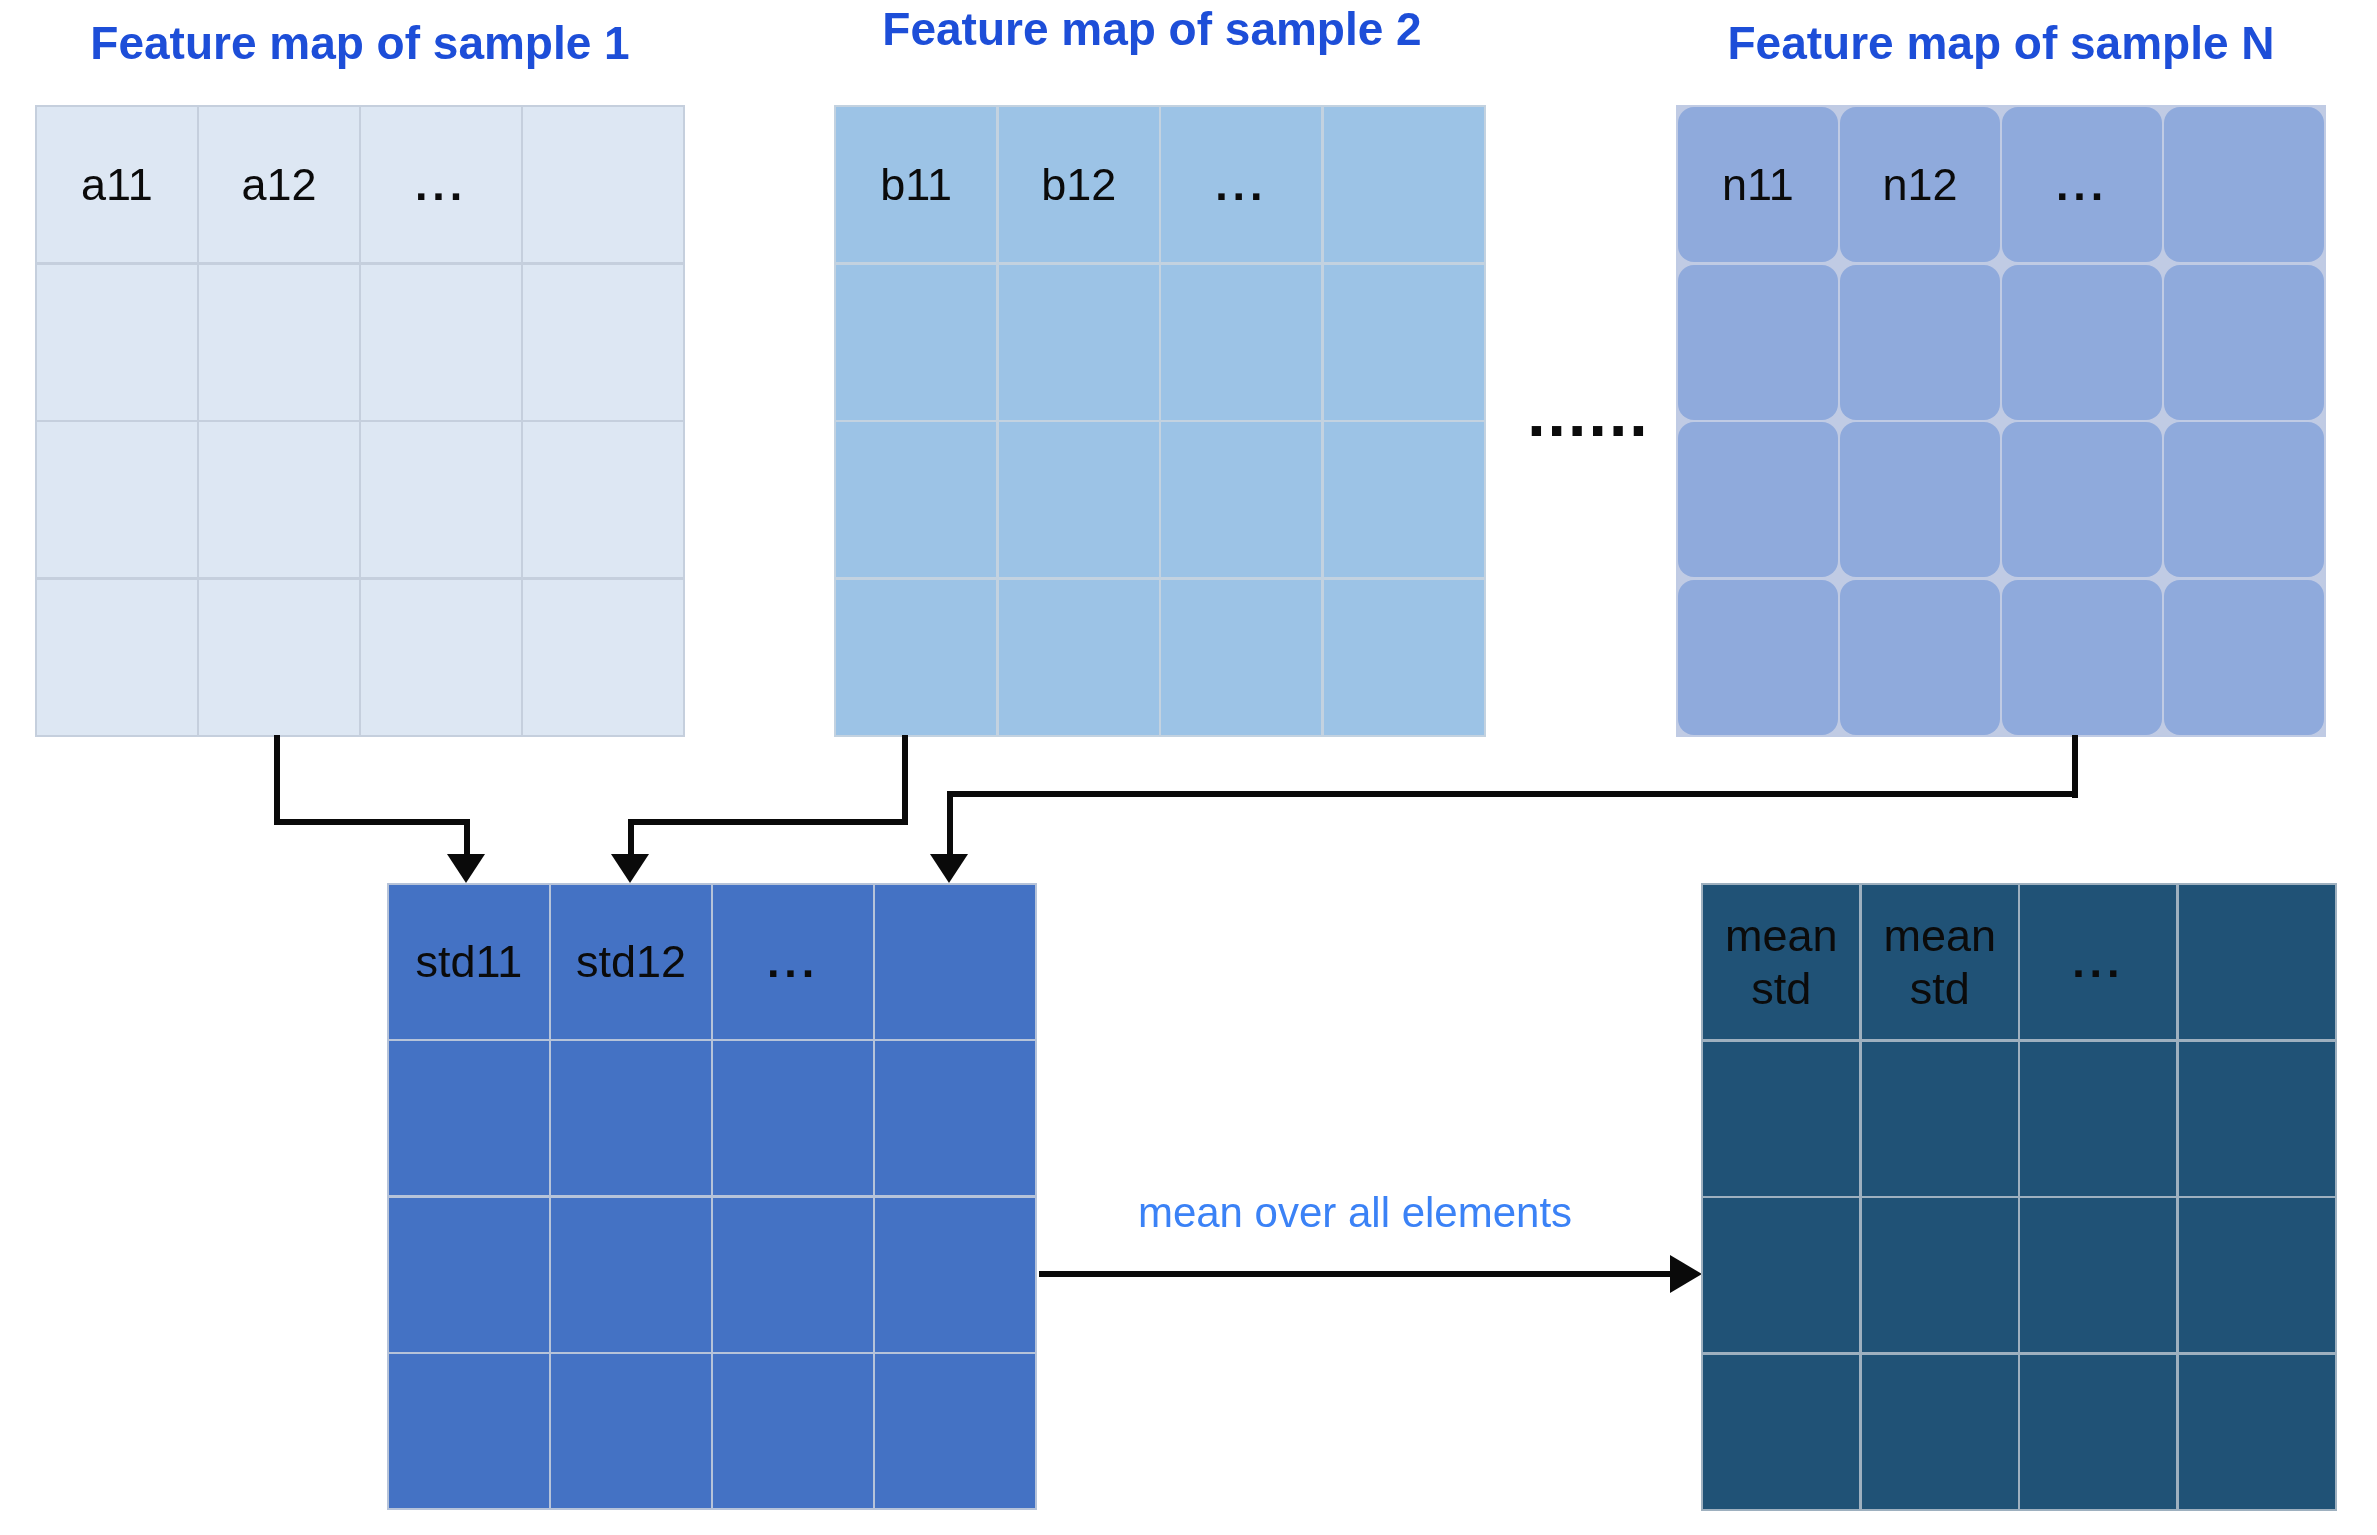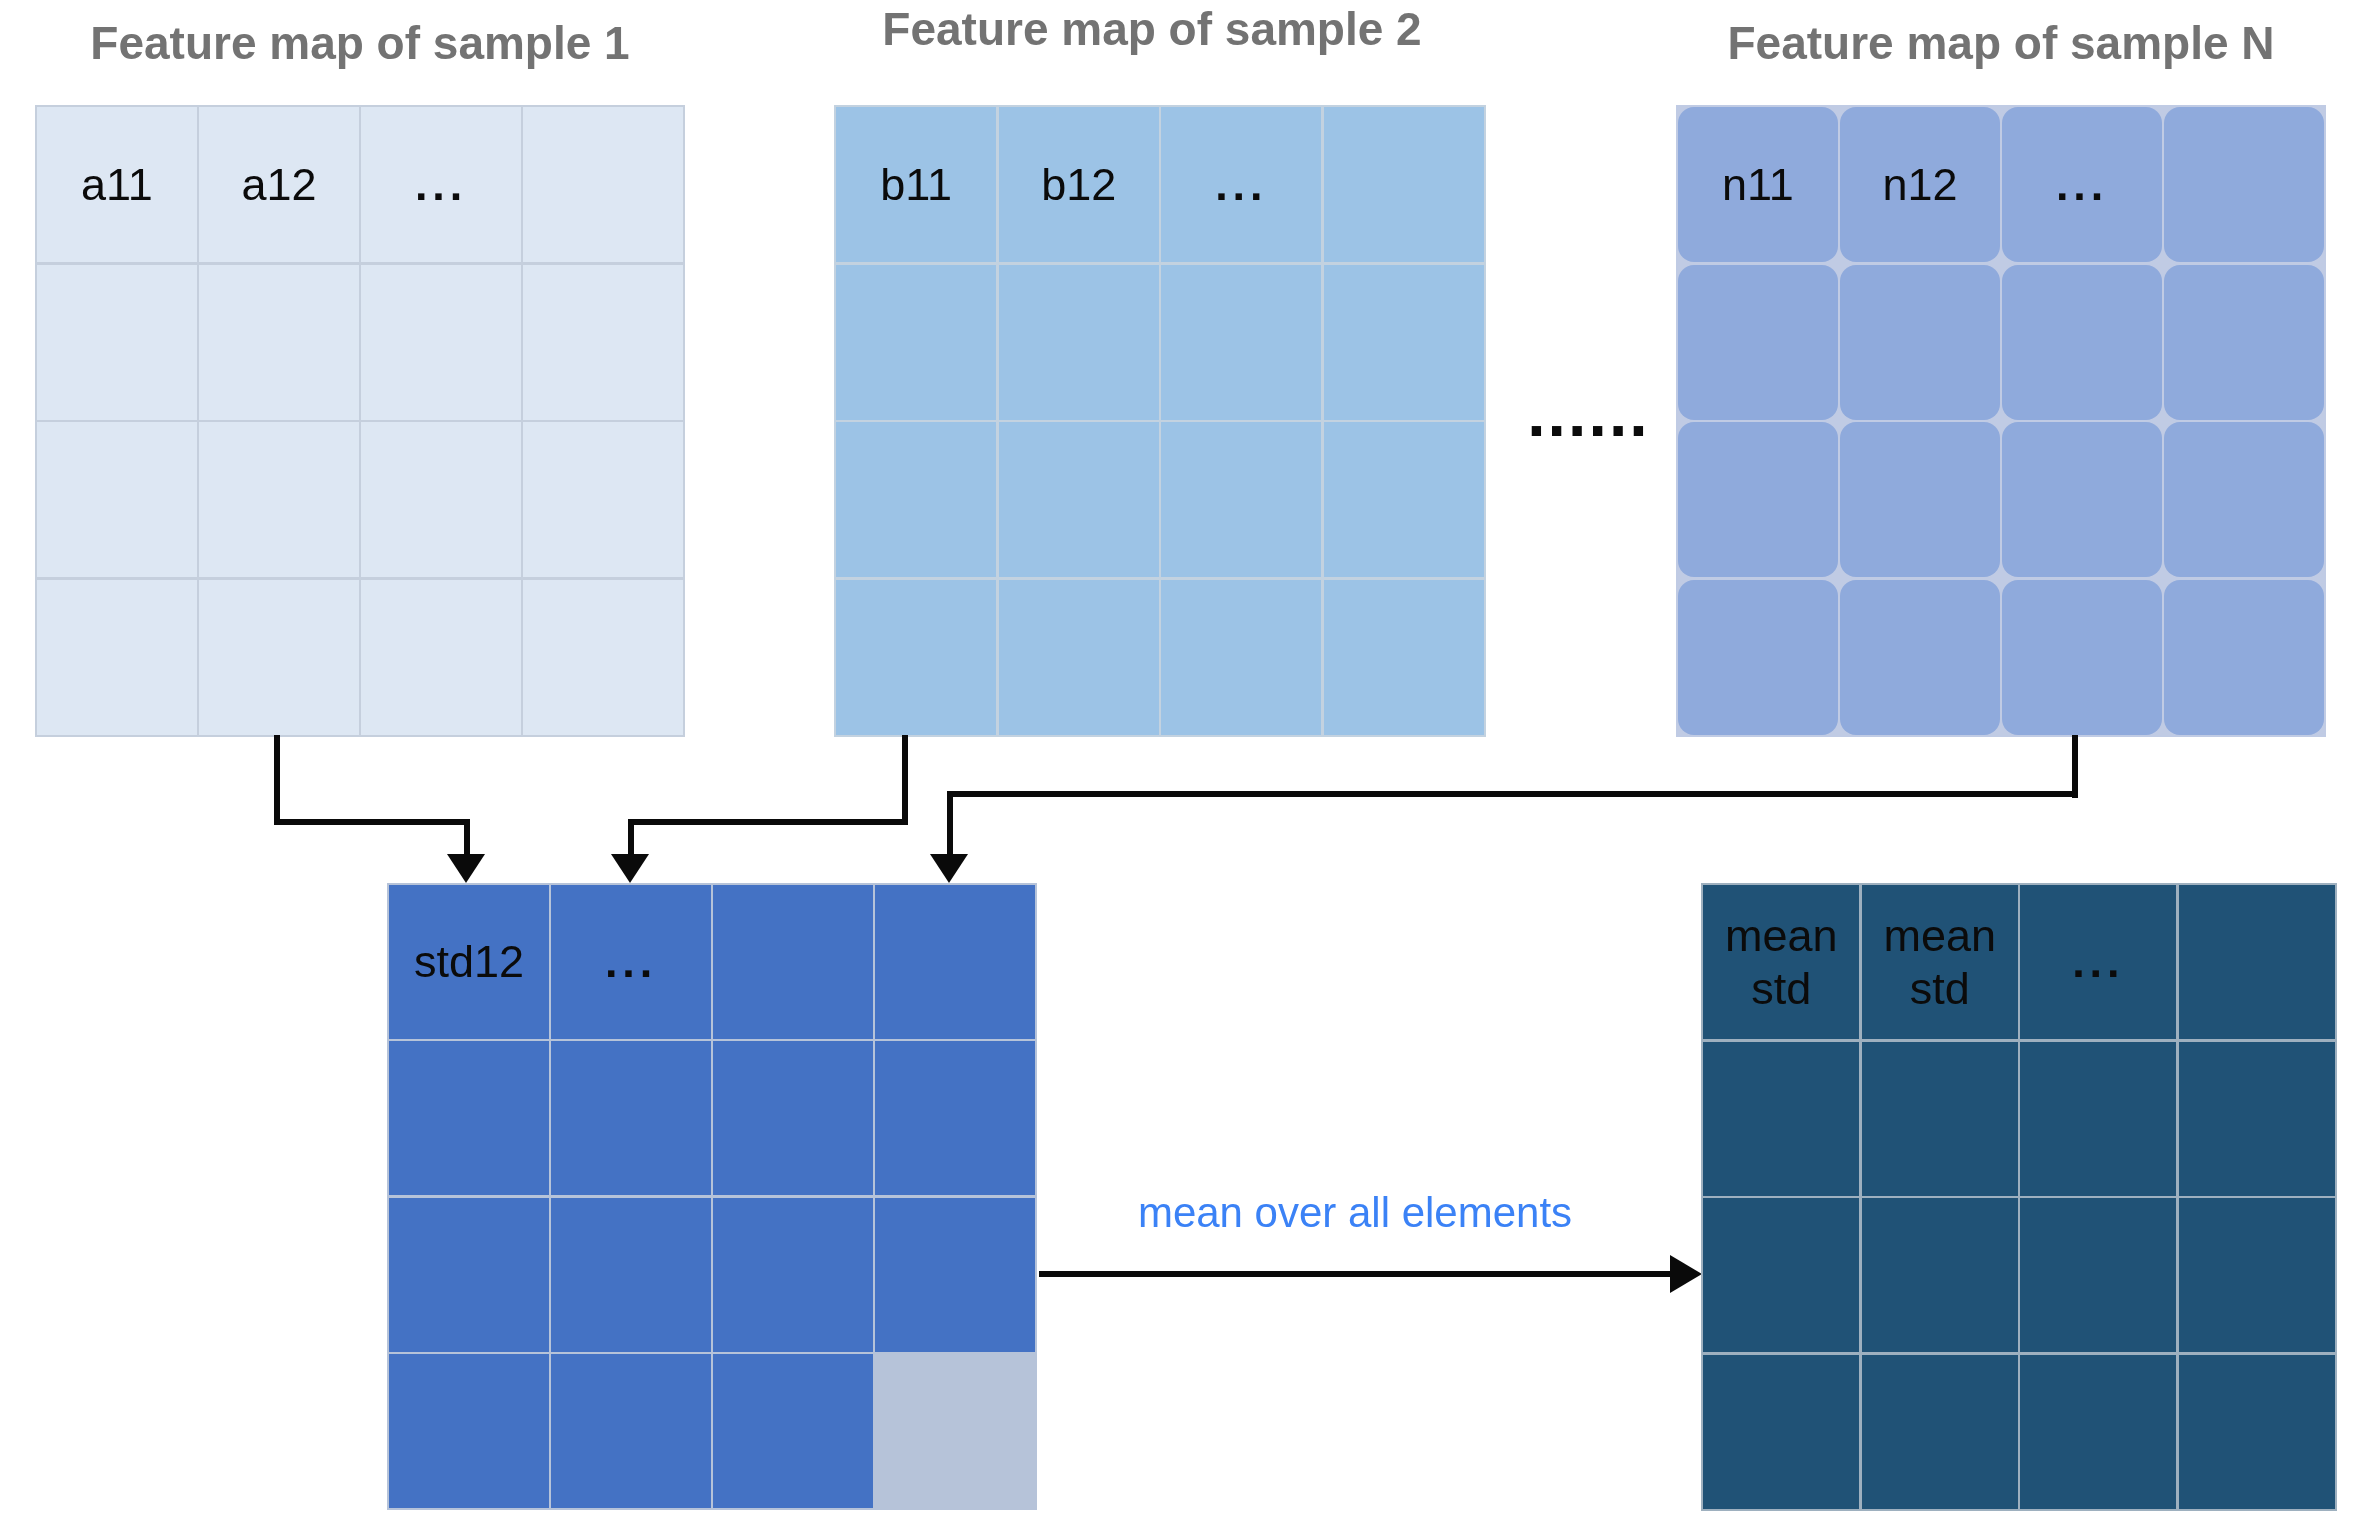--- a/index.html
+++ b/index.html
@@ -6,21 +6,21 @@
   body{
     width:2377px;height:1536px;background:#ffffff;
     font-family:"Liberation Sans","DejaVu Sans",sans-serif;
     overflow:hidden;position:relative;color:#000;
   }
   .stage{position:absolute;left:0;top:0;width:2377px;height:1536px;}
 
   
   .map-title{
     position:absolute;text-align:center;font-weight:bold;
-    font-size:46px;line-height:1.1;color:#737373;letter-spacing:0px;
+    font-size:46px;line-height:1.1;color:#1d4ed8;letter-spacing:0px;
   }
 
   
   .fgrid{
     position:absolute;display:grid;box-sizing:border-box;
     grid-template-columns:repeat(4,1fr);
     grid-template-rows:repeat(4,1fr);
     gap:2.1px;
   }
   .fgrid .cell{
@@ -148,20 +148,21 @@
   </div>
 
   <div>
     <div class="seg" style="left:2072px;top:735px;width:6.3px;height:63px;"></div>
     <div class="seg" style="left:947px;top:791px;width:1131px;height:6.3px;"></div>
     <div class="seg" style="left:947px;top:791px;width:6.3px;height:66px;"></div>
     <div class="head-down" style="left:930px;top:854px;"></div>
   </div>
 
   <div class="fgrid gstd" style="left:387px;top:883px;width:650px;height:627px;">
+    <div class="cell std-lbl">std11</div>
     <div class="cell std-lbl">std12</div>
     <div class="cell dots-cell">...</div>
     <div class="cell"></div>
     <div class="cell"></div>
     <div class="cell"></div>
     <div class="cell"></div>
     <div class="cell"></div>
     <div class="cell"></div>
     <div class="cell"></div>
     <div class="cell"></div>

